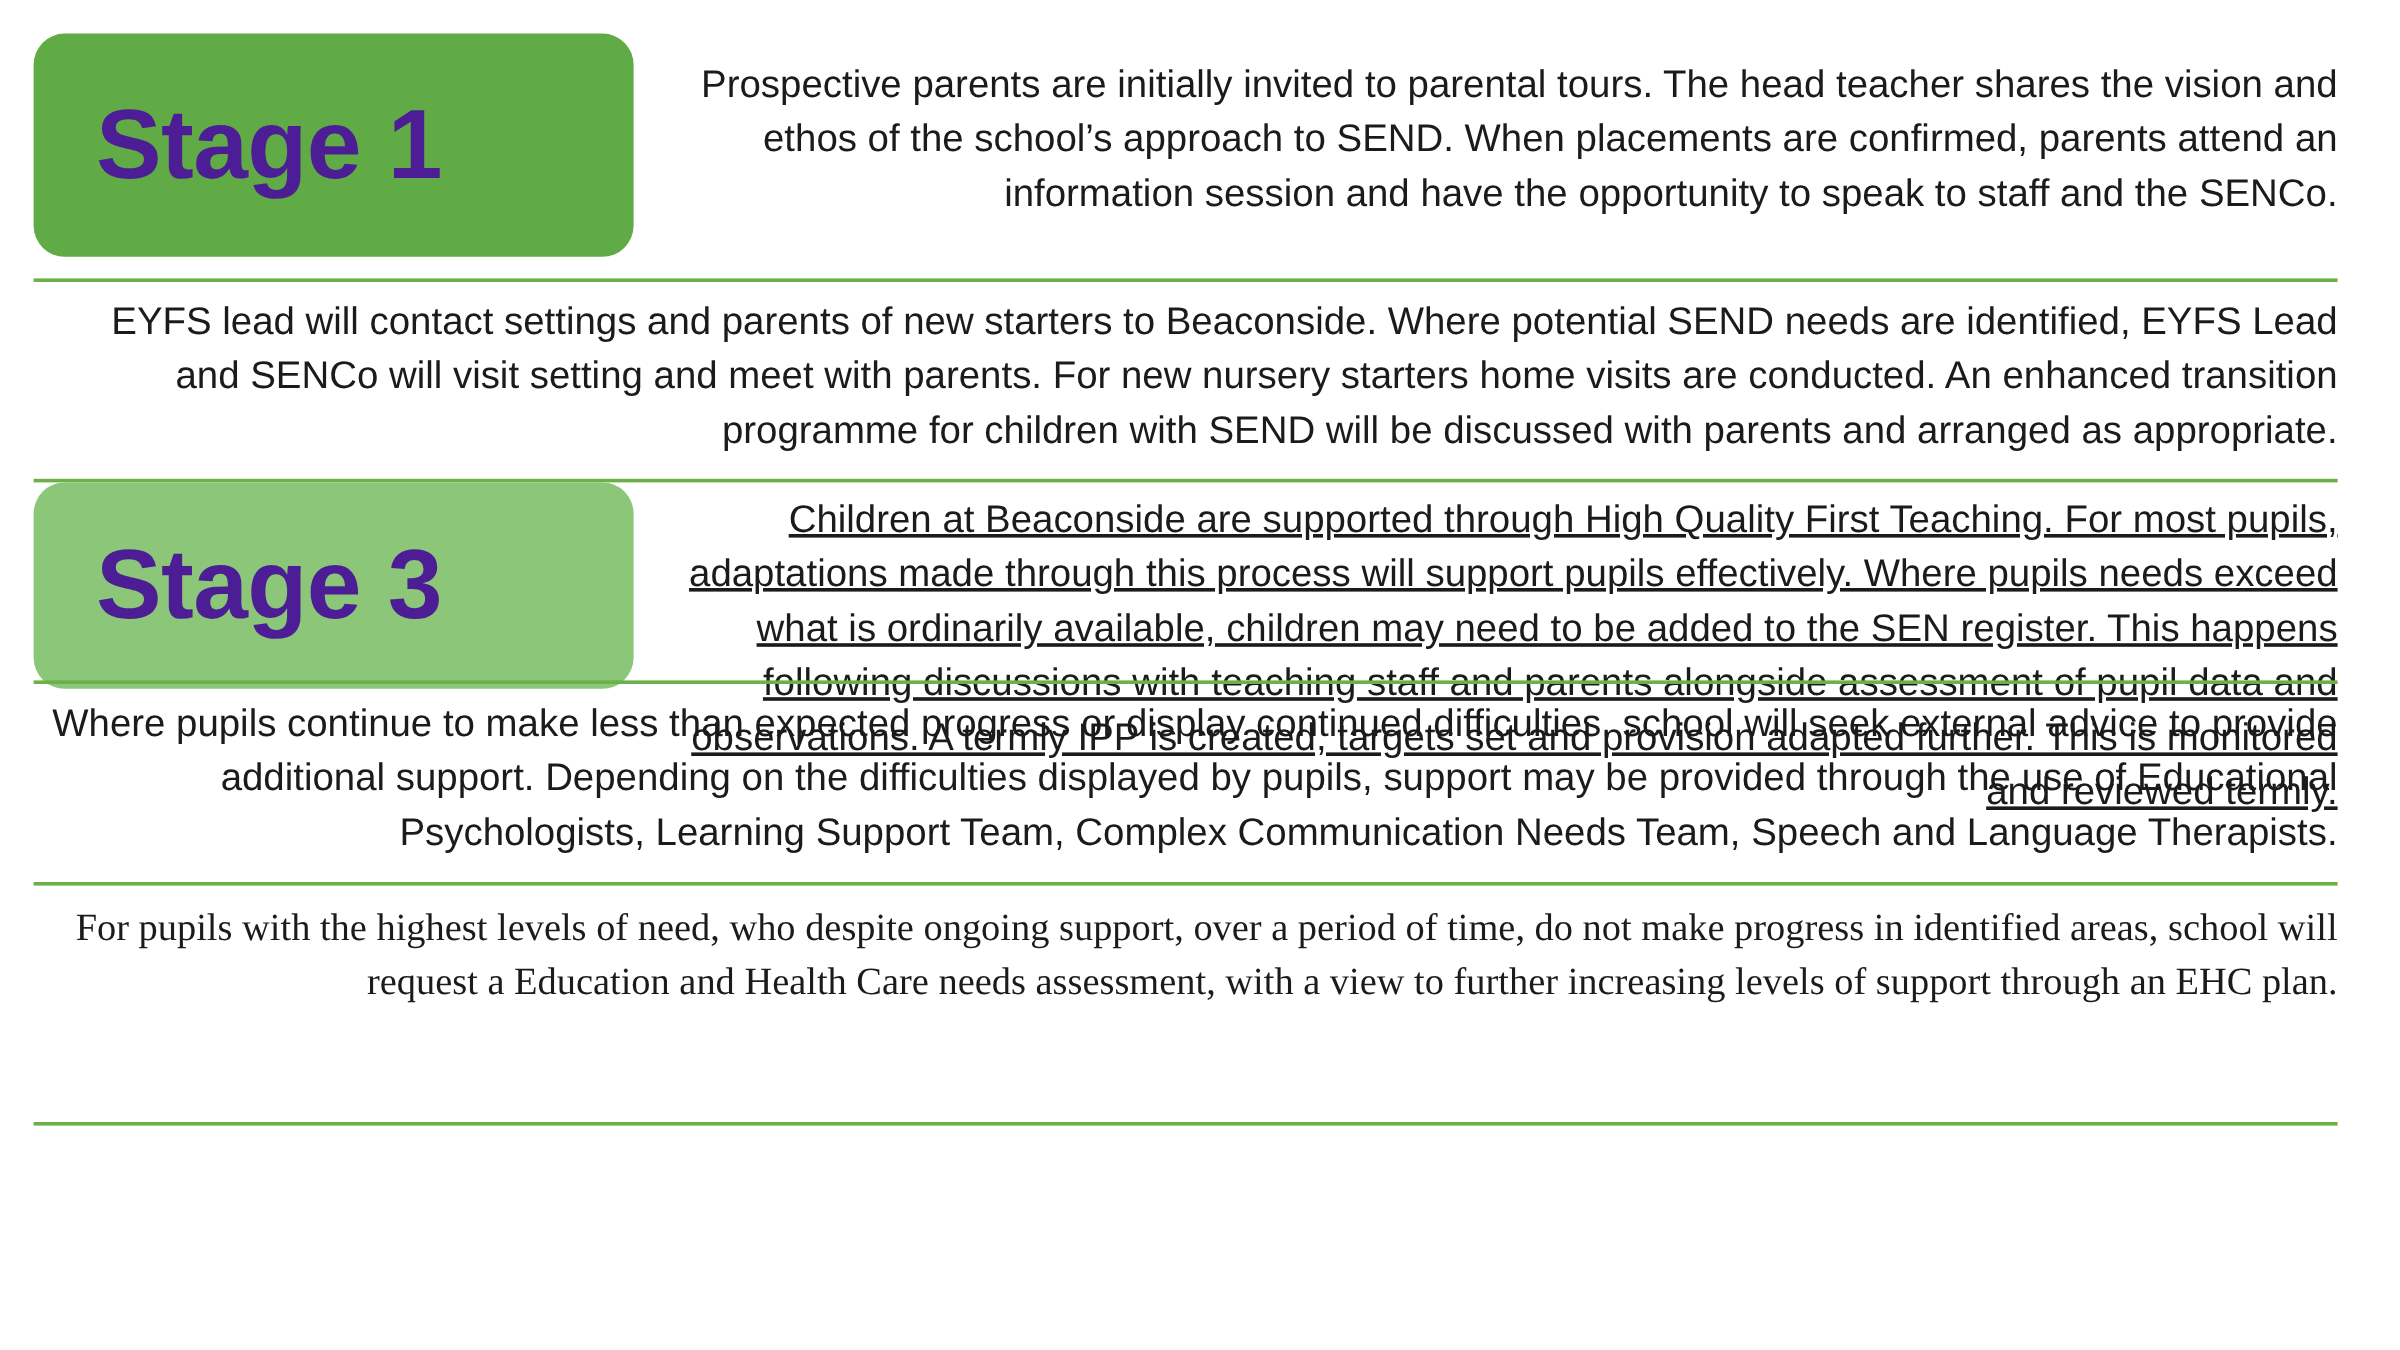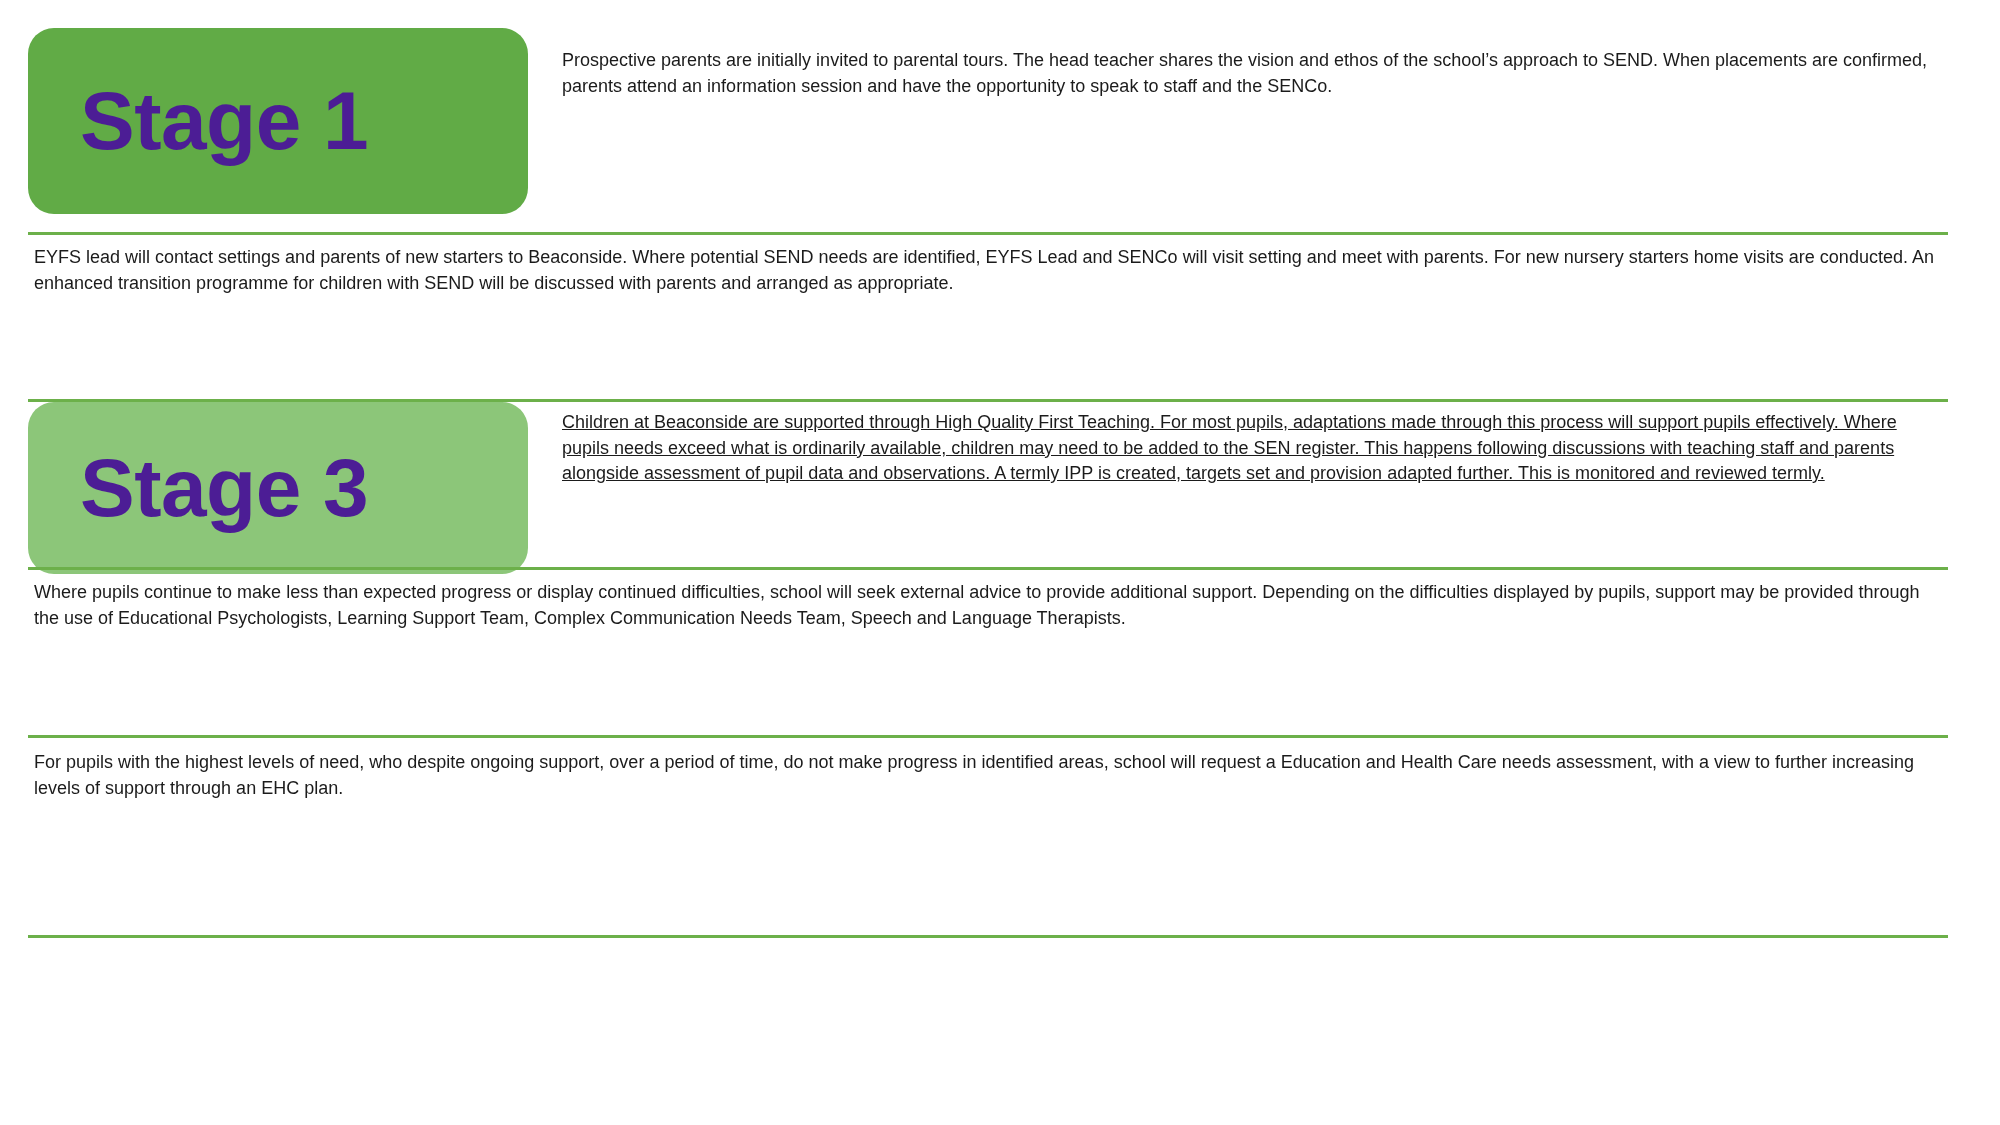--- a/index.html
+++ b/index.html
@@ -42,23 +42,24 @@
     font-size: 82px;
     line-height: 1.0;
     font-weight: 700;
     letter-spacing: -0.5px;
     white-space: nowrap;
   }
   .stage-desc {
     flex: 1 1 auto;
     box-sizing: border-box;
     padding: 14px 52px 10px 34px;
-    font-size: 18px;
+    font-size: 32px;
     line-height: 1.42;
     color: #1b1b1b;
+    text-align: right;
   }
   .row-rule {
     position: absolute;
     left: 28px;
     right: 52px;
     bottom: 0;
     height: 3px;
     background: #6cb04a;
   }
   
@@ -71,21 +72,21 @@
   .row-1 .stage-label { height: 186px; }
   .row-2 .stage-label { height: 168px; }
   .row-3 .stage-label { height: 172px; }
   .row-4 .stage-label { height: 168px; }
   .row-5 .stage-label { height: 186px; }
 
   .row-1 .stage-desc { padding-top: 20px; }
   .row-2 .stage-desc { padding-top: 10px; }
   .row-3 .stage-desc { padding-top: 8px; text-decoration: underline; }
   .row-4 .stage-desc { padding-top: 10px; }
-  .row-5 .stage-desc { padding-top: 12px; }
+  .row-5 .stage-desc { padding-top: 12px; font-family: Liberation Serif, serif; }
 </style>
 </head>
 <body>
 
 <div class="diagram">
 
   <div class="stage-row row-1">
     <div class="stage-label" style="background:#61ab46;">
       <span class="stage-label-text">Stage 1</span>
     </div>

